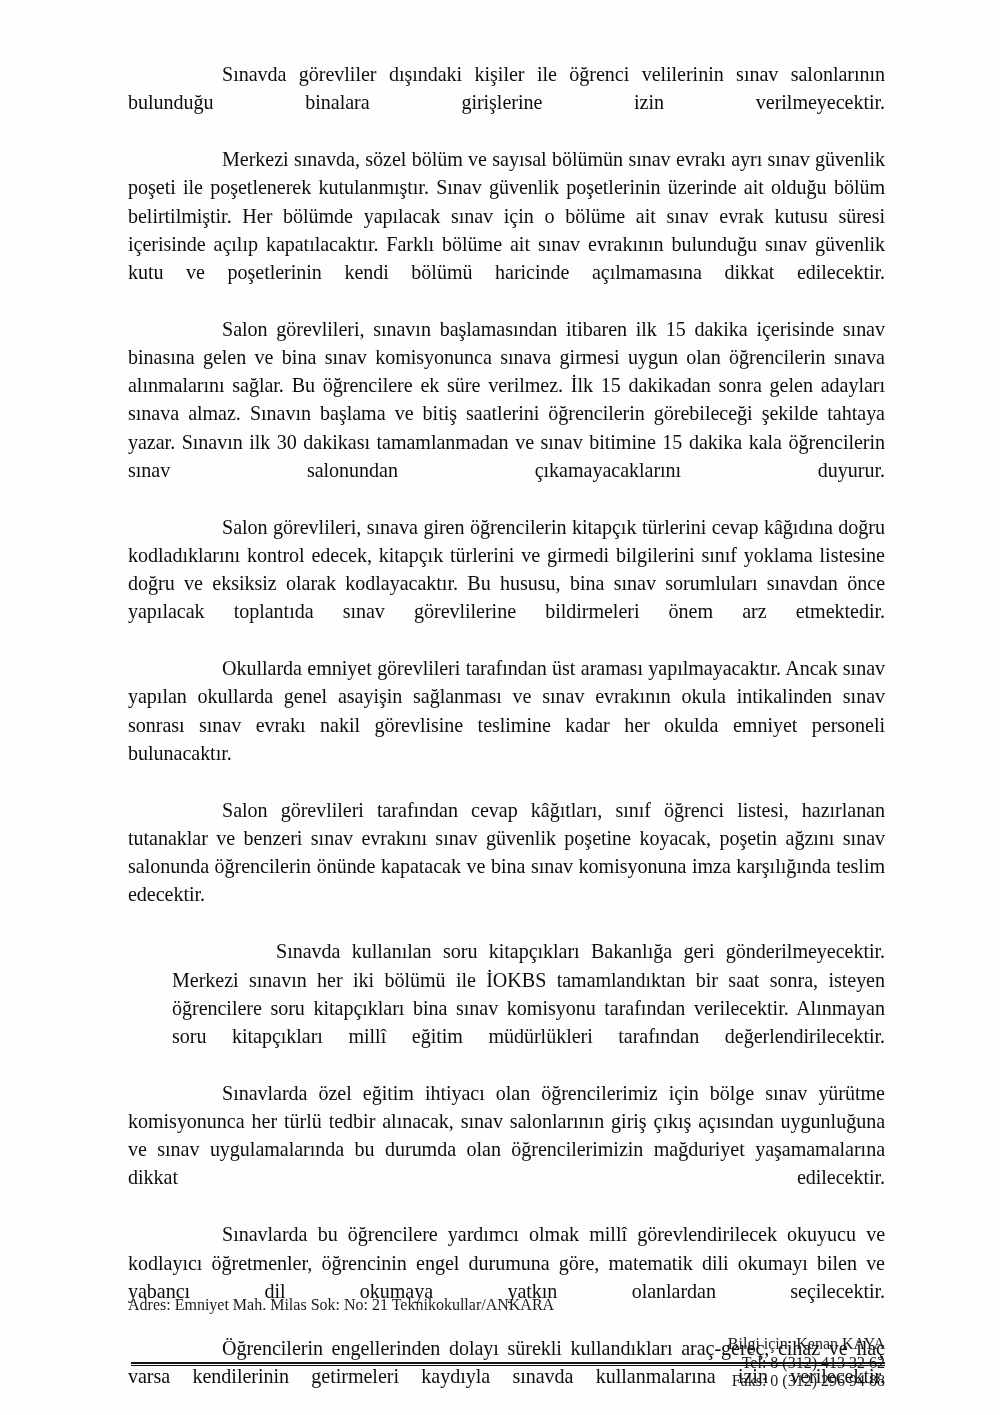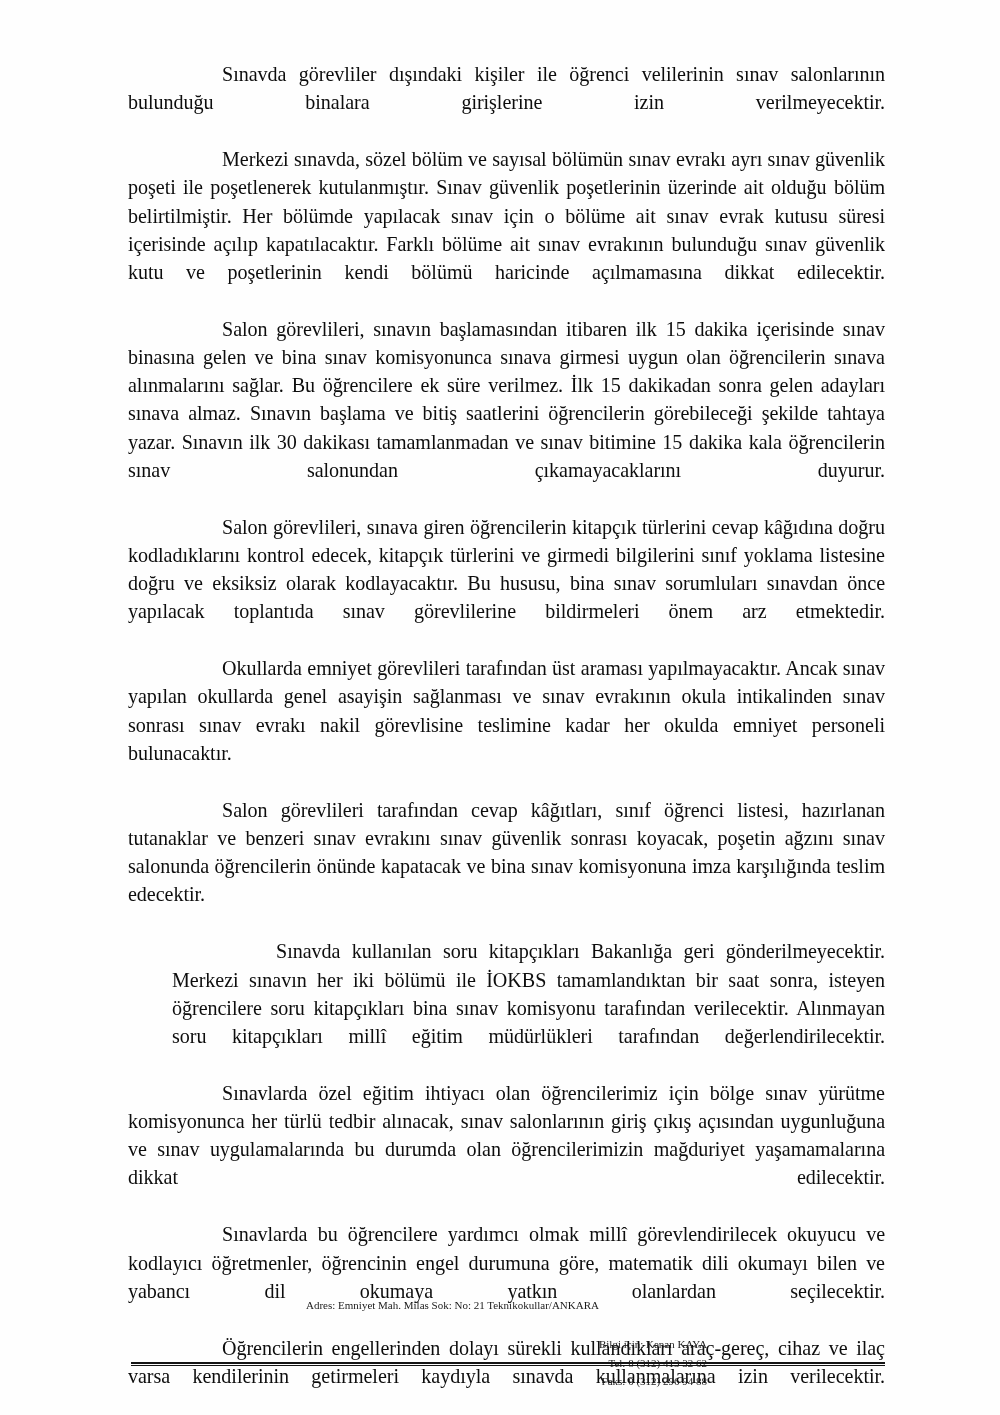--- a/index.html
+++ b/index.html
@@ -53,23 +53,23 @@
     width: 100%;
   }
 
   
   .footer {
     position: absolute;
     left: 128px;
     top: 1296px;
     width: 757px;
     display: flex;
-    justify-content: center;
+    justify-content: space-between;
     align-items: flex-start;
-    font-size: 11px;
+    font-size: 16px;
     line-height: 18.6px;
     color: #1a1a1a;
   }
   .footer-col-left {
     text-align: left;
     white-space: nowrap;
   }
   .footer-col-right {
     text-align: right;
     white-space: nowrap;
@@ -115,21 +115,21 @@
 <body>
 
 <div class="page">
 
   <div class="doc-body">
     <p class="para">Sınavda görevliler dışındaki kişiler ile öğrenci velilerinin sınav salonlarının bulunduğu binalara girişlerine izin verilmeyecektir.</p>
     <p class="para">Merkezi sınavda, sözel bölüm ve sayısal bölümün sınav evrakı ayrı sınav güvenlik poşeti ile poşetlenerek kutulanmıştır. Sınav güvenlik poşetlerinin üzerinde ait olduğu bölüm belirtilmiştir. Her bölümde yapılacak sınav için o bölüme ait sınav evrak kutusu süresi içerisinde açılıp kapatılacaktır. Farklı bölüme ait sınav evrakının bulunduğu sınav güvenlik kutu ve poşetlerinin kendi bölümü haricinde açılmamasına dikkat edilecektir.</p>
     <p class="para">Salon görevlileri, sınavın başlamasından itibaren ilk 15 dakika içerisinde sınav binasına gelen ve bina sınav komisyonunca sınava girmesi uygun olan öğrencilerin sınava alınmalarını sağlar. Bu öğrencilere ek süre verilmez. İlk 15 dakikadan sonra gelen adayları sınava almaz. Sınavın başlama ve bitiş saatlerini öğrencilerin görebileceği şekilde tahtaya yazar. Sınavın ilk 30 dakikası tamamlanmadan ve sınav bitimine 15 dakika kala öğrencilerin sınav salonundan çıkamayacaklarını duyurur.</p>
     <p class="para">Salon görevlileri, sınava giren öğrencilerin kitapçık türlerini cevap kâğıdına doğru kodladıklarını kontrol edecek, kitapçık türlerini ve girmedi bilgilerini sınıf yoklama listesine doğru ve eksiksiz olarak kodlayacaktır. Bu hususu, bina sınav sorumluları sınavdan önce yapılacak toplantıda sınav görevlilerine bildirmeleri önem arz etmektedir.</p>
     <p class="para">Okullarda emniyet görevlileri tarafından üst araması yapılmayacaktır. Ancak sınav yapılan okullarda genel asayişin sağlanması ve sınav evrakının okula intikalinden sınav sonrası sınav evrakı nakil görevlisine teslimine kadar her okulda emniyet personeli bulunacaktır.</p>
-    <p class="para">Salon görevlileri tarafından cevap kâğıtları, sınıf öğrenci listesi, hazırlanan tutanaklar ve benzeri sınav evrakını sınav güvenlik sonrası koyacak, poşetin ağzını sınav salonunda öğrencilerin önünde kapatacak ve bina sınav komisyonuna imza karşılığında teslim edecektir.</p>
+    <p class="para">Salon görevlileri tarafından cevap kâğıtları, sınıf öğrenci listesi, hazırlanan tutanaklar ve benzeri sınav evrakını sınav güvenlik poşetine koyacak, poşetin ağzını sınav salonunda öğrencilerin önünde kapatacak ve bina sınav komisyonuna imza karşılığında teslim edecektir.</p>
     <p class="para wide-indent">Sınavda kullanılan soru kitapçıkları Bakanlığa geri gönderilmeyecektir. Merkezi sınavın her iki bölümü ile İOKBS tamamlandıktan bir saat sonra, isteyen öğrencilere soru kitapçıkları bina sınav komisyonu tarafından verilecektir. Alınmayan soru kitapçıkları millî eğitim müdürlükleri tarafından değerlendirilecektir.</p>
     <p class="para">Sınavlarda özel eğitim ihtiyacı olan öğrencilerimiz için bölge sınav yürütme komisyonunca her türlü tedbir alınacak, sınav salonlarının giriş çıkış açısından uygunluğuna ve sınav uygulamalarında bu durumda olan öğrencilerimizin mağduriyet yaşamamalarına dikkat edilecektir.</p>
     <p class="para">Sınavlarda bu öğrencilere yardımcı olmak millî görevlendirilecek okuyucu ve kodlayıcı öğretmenler, öğrencinin engel durumuna göre, matematik dili okumayı bilen ve yabancı dil okumaya yatkın olanlardan seçilecektir.</p>
     <p class="para">Öğrencilerin engellerinden dolayı sürekli kullandıkları araç-gereç, cihaz ve ilaç varsa kendilerinin getirmeleri kaydıyla sınavda kullanmalarına izin verilecektir.</p>
 
   </div>
 
   <div class="footer">
     <div class="footer-col-left">
       <span class="footer-line">Adres: Emniyet Mah. Milas  Sok: No: 21 Teknikokullar/ANKARA</span>

